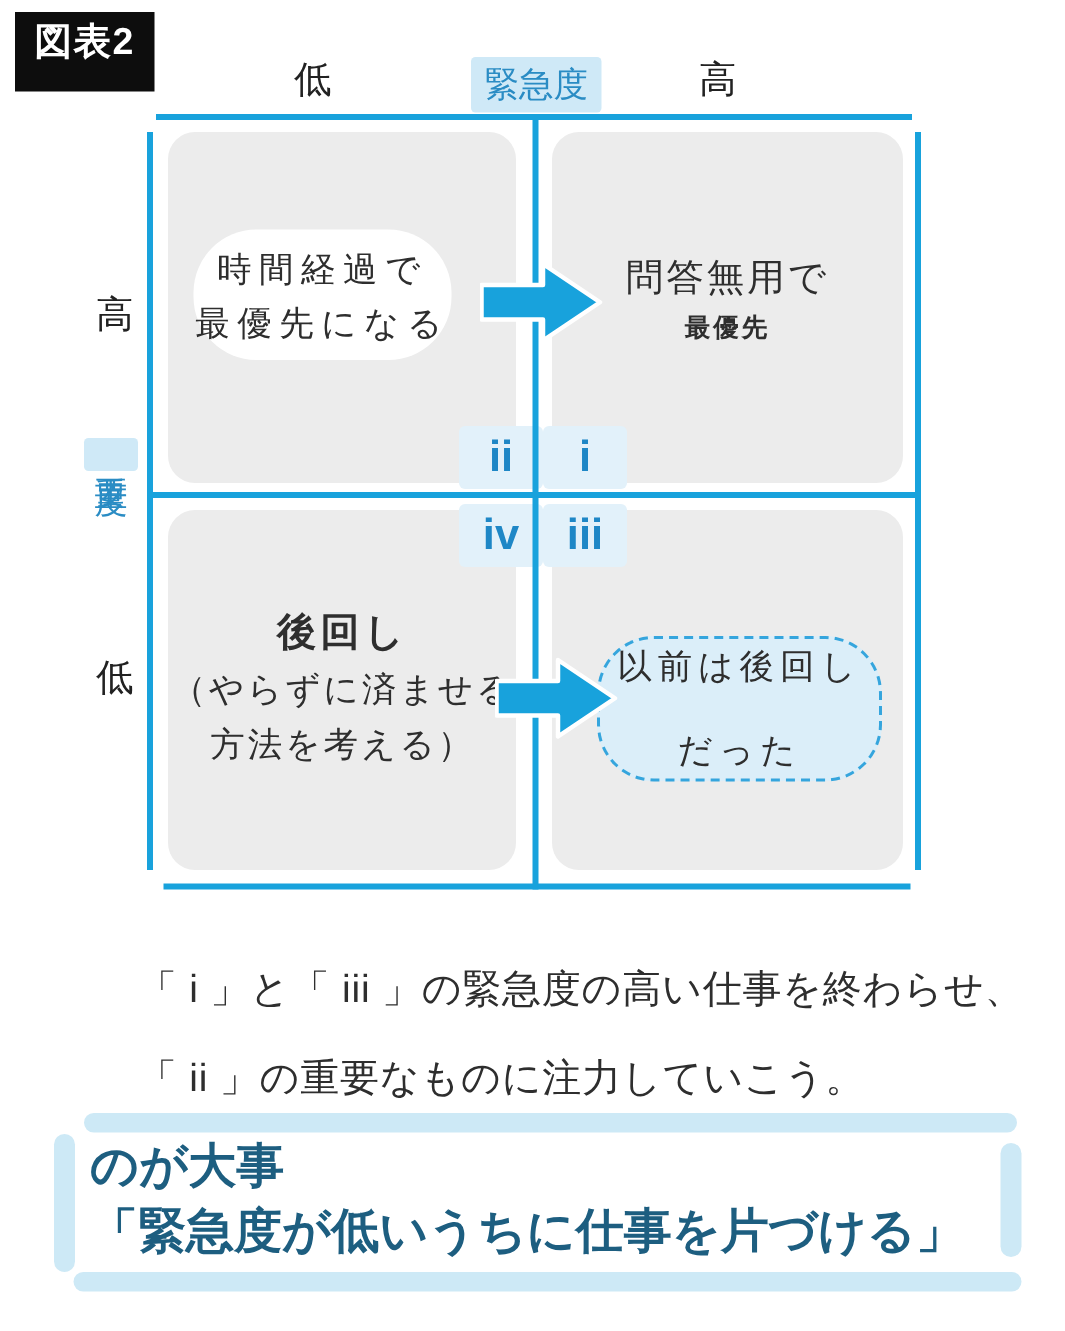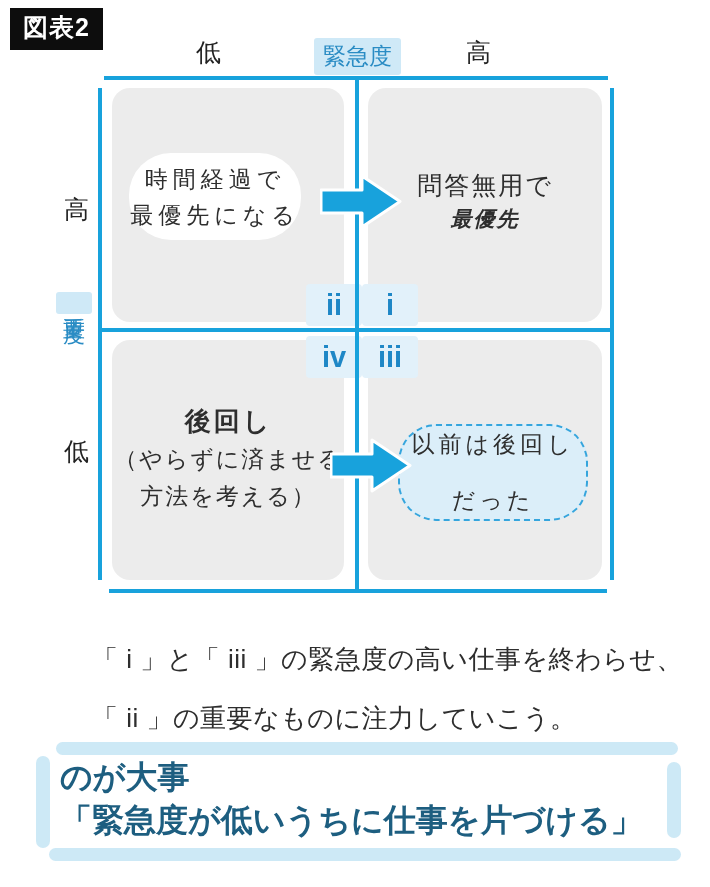--- a/index.html
+++ b/index.html
@@ -1,21 +1,21 @@
 <!DOCTYPE html>
 <html><head>
 <meta charset="utf-8">
 <style>
   html,body{margin:0;padding:0;background:#fff;}
   #page{position:relative;width:710px;height:887px;background:#ffffff;overflow:hidden;
         font-family:"Liberation Sans","DejaVu Sans",sans-serif;}
 
   
   .fig-label{position:absolute;left:10px;top:8px;background:#0d0d0d;color:#fff;
-             font-size:25px;font-weight:bold;padding:3px 13px 6px 13px;letter-spacing:1px;}
+             font-size:25px;font-weight:bold;padding:3px 13px 17px 13px;letter-spacing:1px;}
 
   
   .axis-txt{position:absolute;font-size:25px;color:#222;}
   .axis-badge{position:absolute;background:#cfe9f7;color:#2a8cc4;font-size:23px;
               padding:3px 9px;border-radius:3px;}
   .axis-badge.vert{writing-mode:vertical-rl;text-orientation:upright;padding:8px 3px;font-size:22px;letter-spacing:2px;}
 
   
   .bluebar{position:absolute;background:#18a2dc;z-index:3;}
 
@@ -28,21 +28,21 @@
         color:#1e87c6;font-size:29px;font-weight:bold;border-radius:4px;}
 
   
   .bubble{position:absolute;left:129px;top:153px;width:172px;height:87px;background:#fff;
           border-radius:42px;z-index:4;display:flex;flex-direction:column;align-items:center;
           justify-content:center;font-size:23px;letter-spacing:5px;color:#2e2e2e;line-height:36px;}
 
   
   .q-text{position:absolute;z-index:4;text-align:center;color:#2e2e2e;}
   .q-tr{left:368px;top:168px;width:234px;font-size:25px;letter-spacing:2px;line-height:34px;}
-  .q-tr .bold2{font-weight:bold;font-size:21px;font-style:italic;}
+  .q-tr .bold2{font-weight:bold;font-size:17px;}
   .q-bl{left:112px;top:401px;width:233px;font-size:23px;letter-spacing:2px;line-height:37px;}
   .q-bl .bold2{font-weight:bold;font-size:26px;letter-spacing:3px;line-height:40px;}
 
   
   .dashed-bubble{position:absolute;left:398px;top:424px;width:190px;height:97px;
                  background:#dbeef9;border:2px dashed #35a5dd;border-radius:38px;z-index:4;
                  display:flex;flex-direction:column;align-items:center;justify-content:space-between;
                  font-size:23px;letter-spacing:4px;color:#2e2e2e;line-height:37px;box-sizing:border-box;}
 
   .arrow{position:absolute;z-index:5;}

